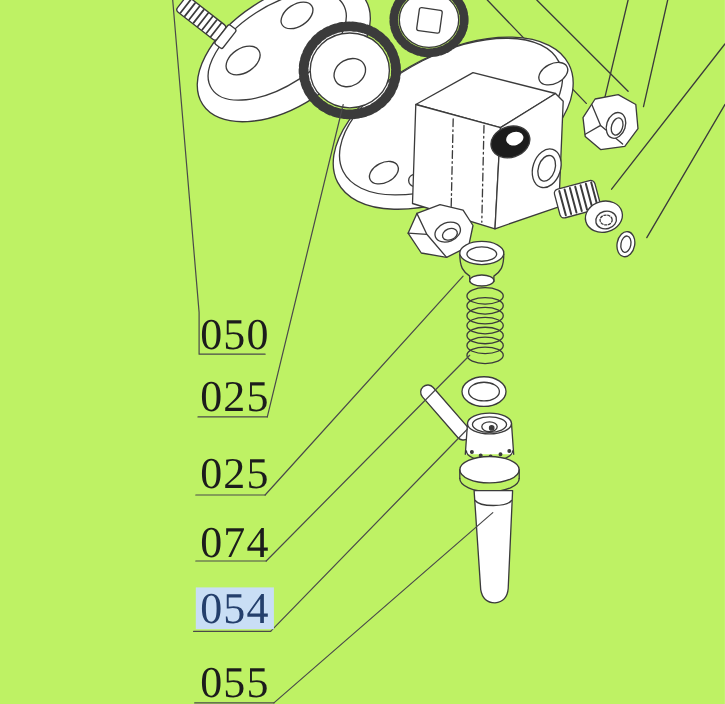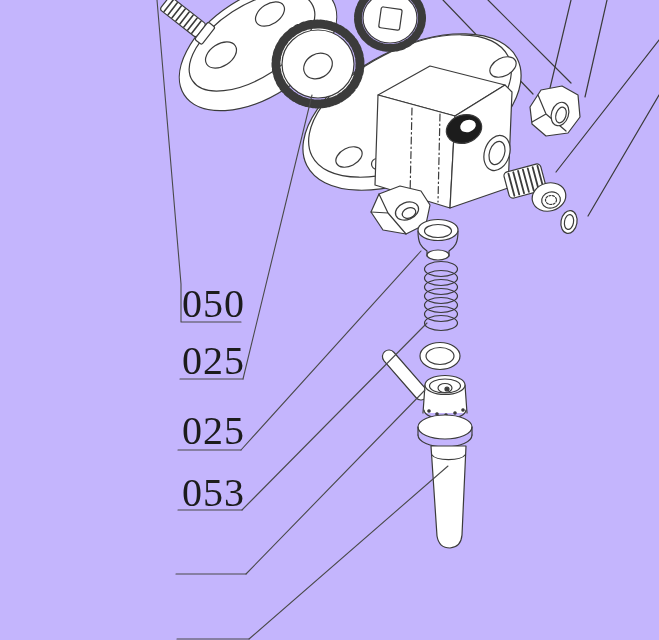--- a/index.html
+++ b/index.html
@@ -1,16 +1,16 @@
 <!DOCTYPE html>
 <html><head>
 <meta charset="utf-8">
 <style>
   html,body{margin:0;padding:0;background:#fff;}
-  #canvas{position:relative;width:659px;height:640px;background:#c4b5fd;overflow:hidden;
+  #canvas{position:relative;width:659px;height:640px;background:#bef264;overflow:hidden;
           font-family:"Liberation Serif",serif;}
   #art{position:absolute;left:0;top:0;}
   .plabel{position:absolute;left:178px;font-size:40px;line-height:0.85;letter-spacing:1px;
           color:#1c1c1c;padding:2px 4px;white-space:nowrap;cursor:pointer;}
   .plabel.selected{background:#c9def5;color:#243f6c;}
 </style>
 </head>
 <body>
 
 <div id="canvas">
@@ -167,14 +167,16 @@
     <path d="M246,574 L425,390"></path>
         <path d="M176,574 L246,574"></path>
     <path d="M249,639 L448,466"></path>
         <path d="M177,639 L249,639"></path>
   </g>
 </svg>
 
   <div class="plabel" style="top:285px">050</div>
   <div class="plabel" style="top:342px">025</div>
   <div class="plabel" style="top:412px">025</div>
-  <div class="plabel" style="top:474px">053</div>
+  <div class="plabel" style="top:474px">074</div>
+  <div class="plabel selected" style="top:534px">054</div>
+  <div class="plabel" style="top:602px">055</div>
 </div>
 
 </body></html>

